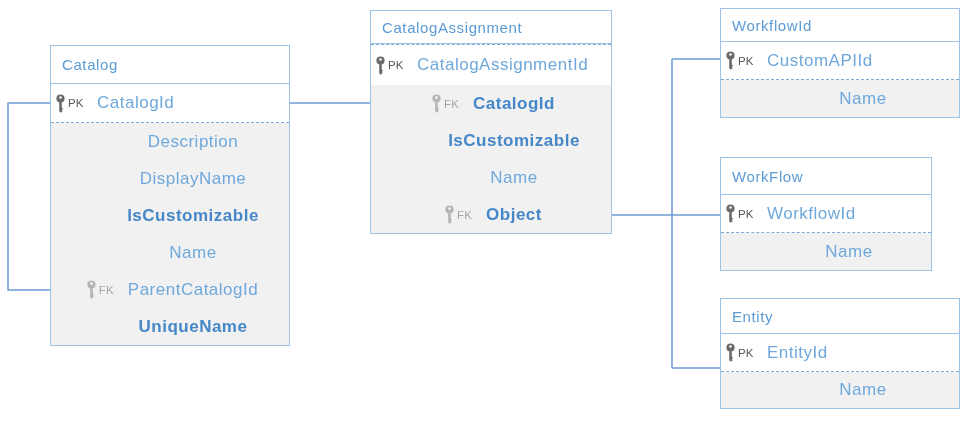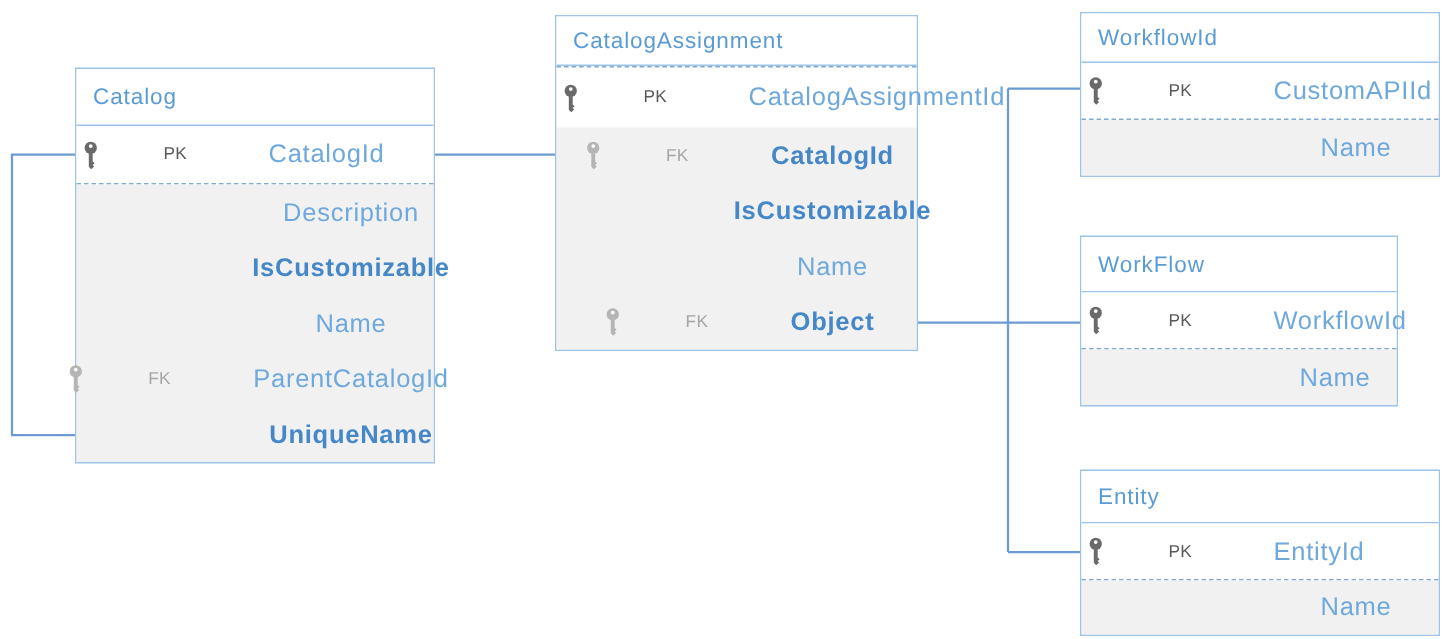--- a/index.html
+++ b/index.html
@@ -10,21 +10,21 @@
   #wires{position:absolute;left:0;top:0;width:961px;height:426px;z-index:0;}
   .entity{
     position:absolute;z-index:1;background:#ffffff;
     border:1px solid #9DC3E6;box-sizing:border-box;
   }
   .ehead{
     display:flex;align-items:center;padding-left:11px;
     font-size:15px;color:#5B9BD5;letter-spacing:0.6px;
     border-bottom:1px solid #9DC3E6;background:#fff;
   }
-  .erow{display:flex;align-items:center;background:#fff;gap:41px;}
+  .erow{display:flex;align-items:center;background:#fff;}
   .icon-slot{width:13px;margin-left:4px;display:flex;align-items:center;flex:0 0 13px;}
   .badge{width:27px;flex:0 0 27px;font-size:11.5px;color:#595959;letter-spacing:0.2px;}
   .erow.fk .badge{color:#A6A6A6;}
   .fname{margin-left:2px;font-size:17px;color:#6FA8DC;letter-spacing:0.5px;}
   .erow.bold .fname{font-weight:bold;color:#4587C7;}
   .ebody{background:#F1F1F2;}
   .ebody .erow{background:transparent;justify-content:center;}
   .dash-b{border-bottom:1px dashed #7FA9D6;}
   .dash-t{border-top:1px dashed #7FA9D6;}
   .key{flex:0 0 auto;}
@@ -57,20 +57,25 @@
         </span>
       <span class="badge">PK</span>
       <span class="fname">CatalogId</span>
     </div>
     <div class="ebody">
       <div class="erow" style="height:37px;">
         <span class="icon-slot"></span>
           <span class="badge"></span>
         <span class="fname">Description</span>
       </div>
+      <div class="erow" style="height:37px;">
+        <span class="icon-slot"></span>
+          <span class="badge"></span>
+        <span class="fname">DisplayName</span>
+      </div>
       <div class="erow bold" style="height:37px;">
         <span class="icon-slot"></span>
           <span class="badge"></span>
         <span class="fname">IsCustomizable</span>
       </div>
       <div class="erow" style="height:37px;">
         <span class="icon-slot"></span>
           <span class="badge"></span>
         <span class="fname">Name</span>
       </div>
@@ -179,21 +184,21 @@
     </div>
     <div class="ebody">
       <div class="erow" style="height:37px;">
         <span class="icon-slot"></span>
           <span class="badge"></span>
         <span class="fname">Name</span>
       </div>
     </div>
   </div>
 
-  <div class="entity" style="left:720px;top:313px;width:240px;">
+  <div class="entity" style="left:720px;top:298px;width:240px;">
     <div class="ehead" style="height:34px;">Entity</div>
     <div class="erow dash-b" style="height:37px;">
       <span class="icon-slot">
           <svg class="key pk-ico" viewBox="0 0 11 19" width="11" height="19">
             <circle cx="5.5" cy="4.6" r="4.1" fill="currentColor"></circle>
             <circle cx="5.5" cy="3.4" r="1.25" fill="#fff"></circle>
             <polygon points="4.2,8.2 6.8,8.2 6.8,13.6 8.1,14.8 6.7,16 7.8,17 5.8,18.8 4.2,17.2" fill="currentColor"></polygon>
           </svg>
         </span>
       <span class="badge">PK</span>

